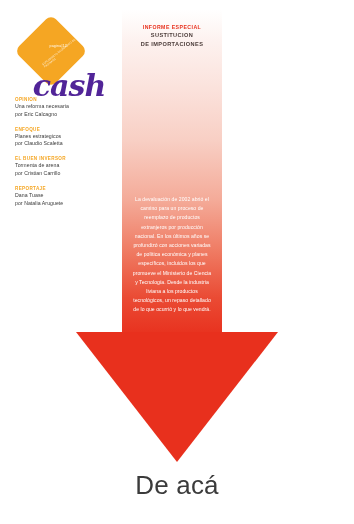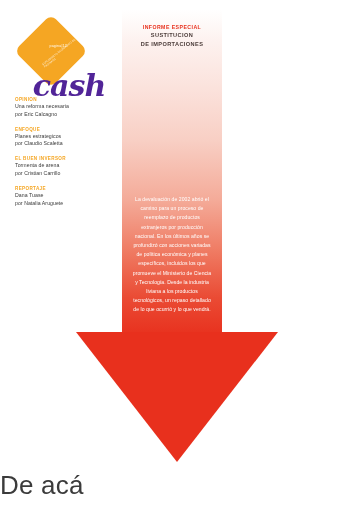--- a/index.html
+++ b/index.html
@@ -174,21 +174,21 @@
     height: 132px;
     pointer-events: none;
   }
 
   
   #bottom-caption {
     position: absolute;
     left: 0;
     top: 470px;
     width: 354px;
-    text-align: left;
+    text-align: center;
     font-size: 26px;
     color: #3b3b3b;
     letter-spacing: .2px;
   }
 </style>
 </head>
 <body>
 
 <div id="page">
 

